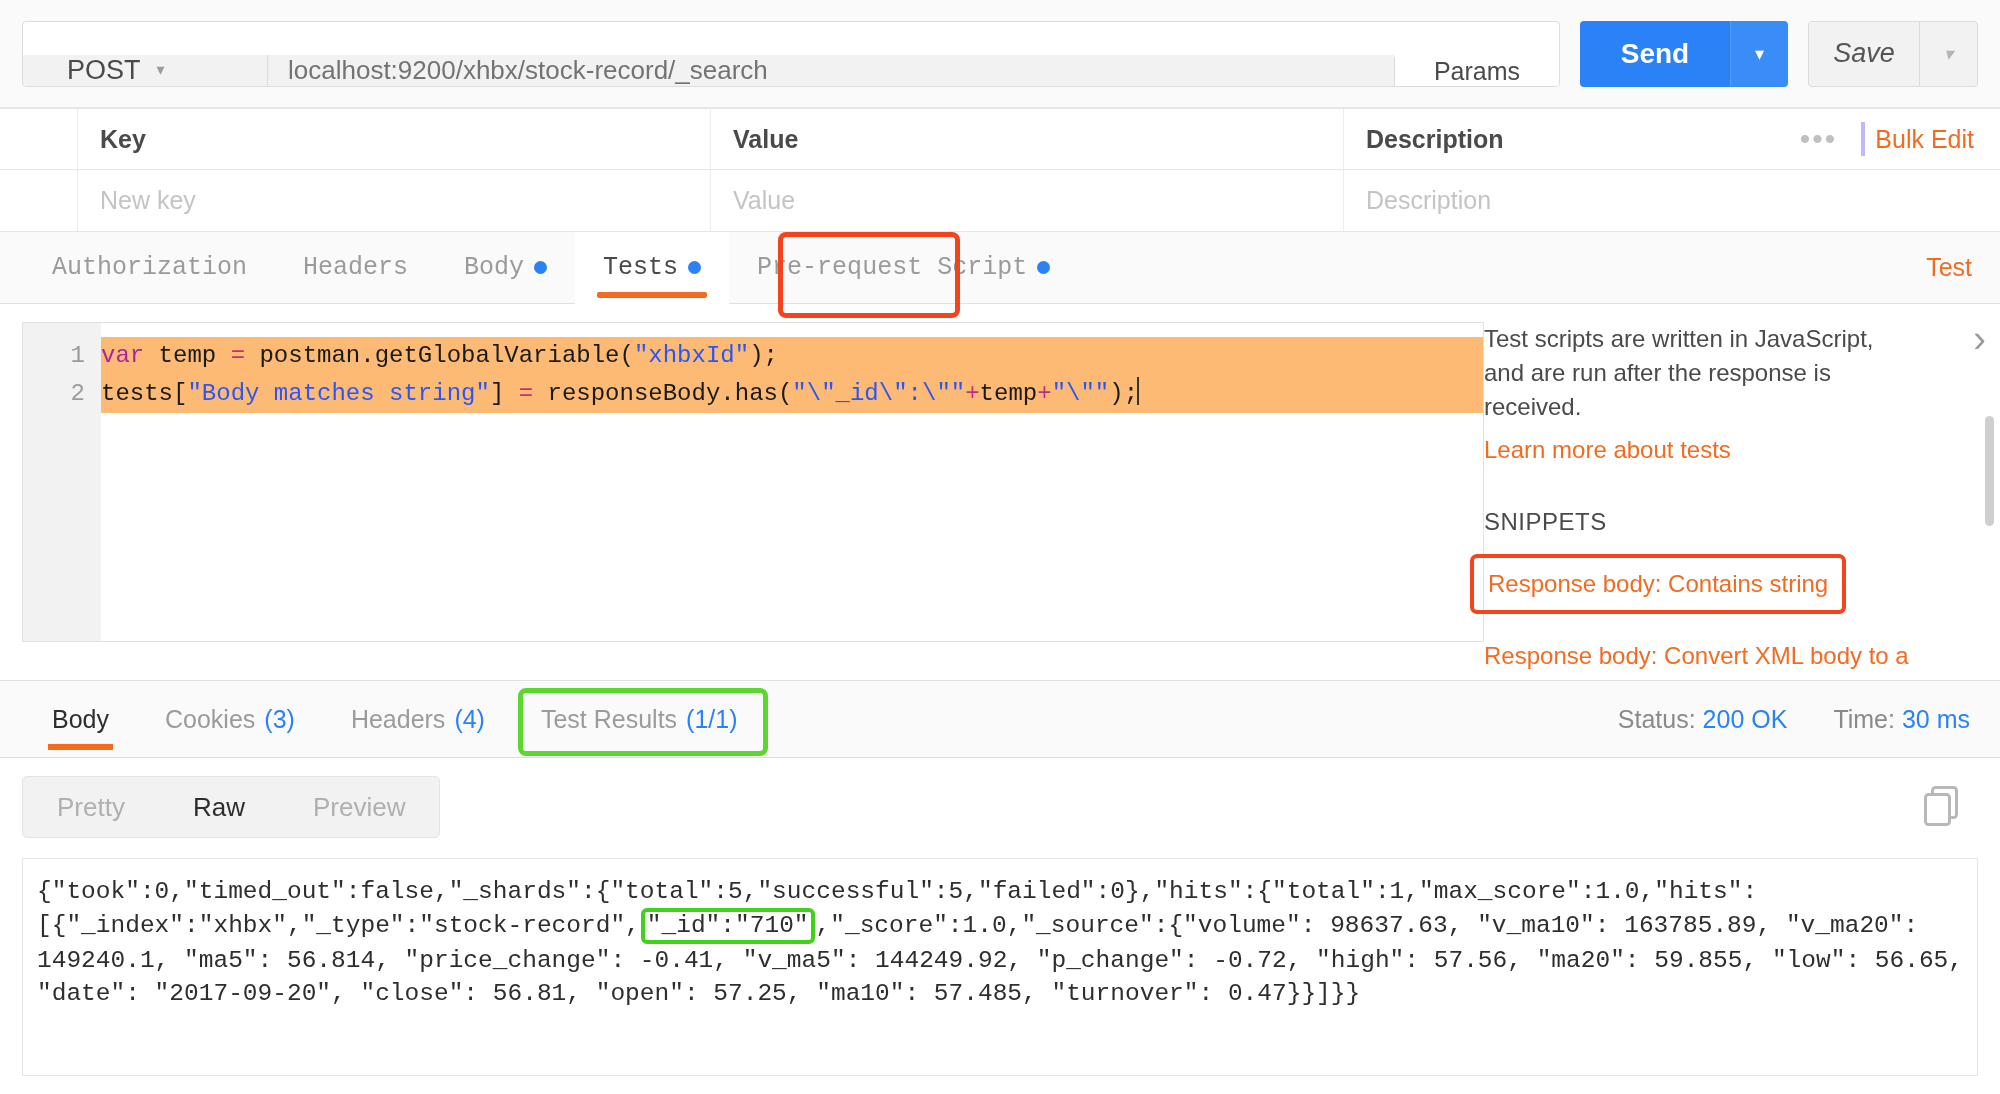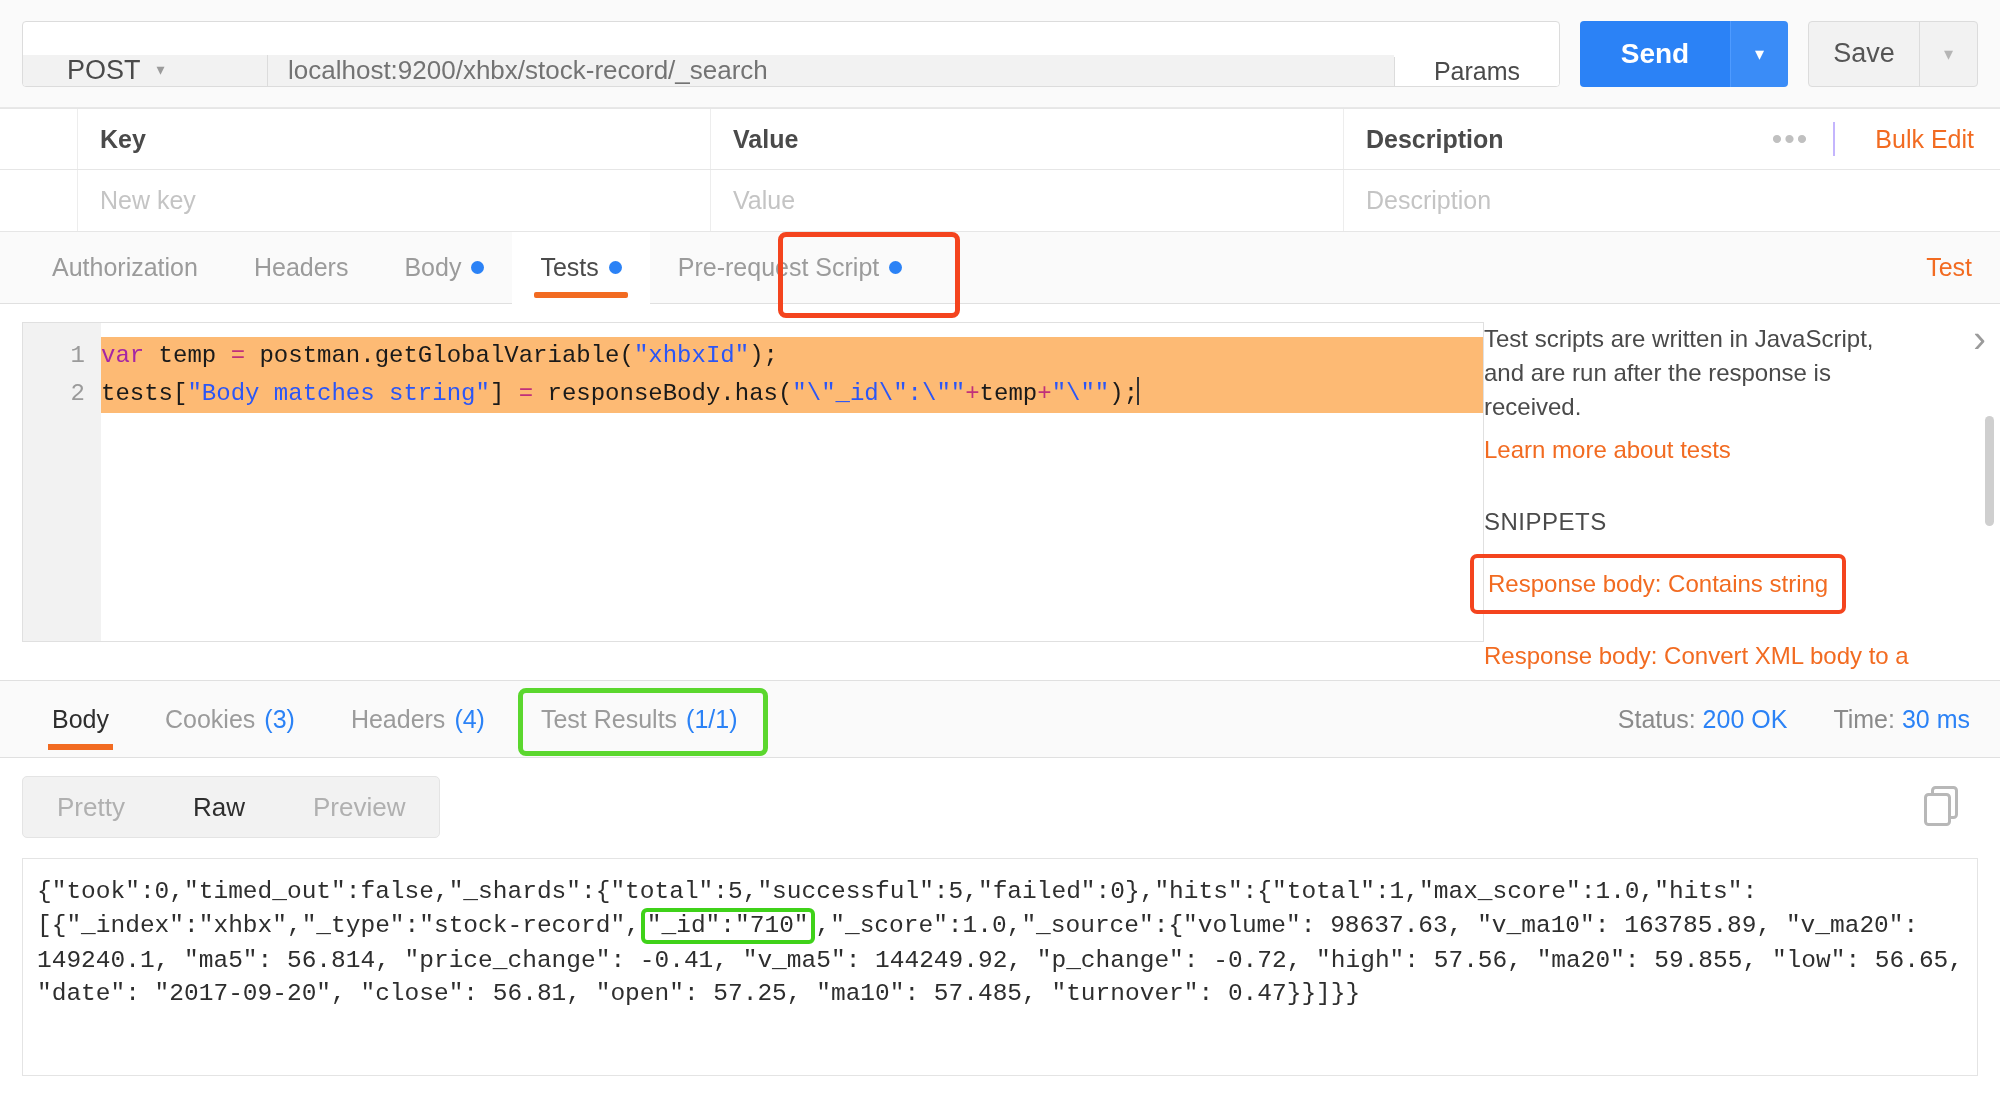--- a/index.html
+++ b/index.html
@@ -47,21 +47,21 @@
     width: 150px; display: flex; align-items: center; justify-content: center;
     cursor: pointer;
   }
   .send-caret {
     background: #3a8cf7; width: 58px; border-left: 1px solid #4f9bff;
     display: flex; align-items: center; justify-content: center;
     color: #fff; font-size: 18px; cursor: pointer;
   }
   .save-group {
     display: flex; margin-left: 20px; height: 66px;
-    border: 1px solid #dcdcdc; border-radius: 4px; overflow: hidden; background: #f2f2f2;
+    border: 1px solid #dcdcdc; border-radius: 4px; overflow: hidden; background: #f2f2f2; font-style: italic;
   }
   .save-btn {
     width: 110px; display: flex; align-items: center; justify-content: center;
     font-size: 27px; color: #555; cursor: pointer;
   }
   .save-caret {
     width: 58px; border-left: 1px solid #dcdcdc;
     display: flex; align-items: center; justify-content: center;
     color: #b5b5b5; font-size: 18px; cursor: pointer;
   }
@@ -72,33 +72,33 @@
   .kv-row.head { border-top: 1px solid #e6e6e6; }
   .kv-gutter { width: 78px; border-right: 1px solid #ededed; }
   .kv-key { width: 633px; border-right: 1px solid #ededed; display: flex; align-items: center; padding-left: 22px; }
   .kv-val { width: 633px; border-right: 1px solid #ededed; display: flex; align-items: center; padding-left: 22px; }
   .kv-desc { flex: 1 1 auto; display: flex; align-items: center; padding-left: 22px; }
   .kv-head-text { font-size: 25px; font-weight: bold; color: #4a4a4a; }
   .kv-ph { font-size: 25px; color: #c4c4c4; }
   .kv-actions { margin-left: auto; display: flex; align-items: center; height: 100%; }
   .dots { color: #c0c0c0; font-size: 30px; letter-spacing: 2px; padding: 0 24px; cursor: pointer; line-height: 1; }
   .bulk-edit {
-    color: #f26b21; font-size: 25px; border-left: 2px solid #c4b5fd;
-    padding: 0 26px 0 40px; height: 34px; display: flex; align-items: center; cursor: pointer;
+    color: #f26b21; font-size: 25px; border-left: 4px solid #c4b5fd;
+    padding: 0 26px 0 10px; height: 34px; display: flex; align-items: center; cursor: pointer;
   }
 
   
   .req-tabs {
     position: absolute; left: 0; top: 232px; width: 2000px; height: 72px;
     background: #fafafa; border-bottom: 1px solid #e0e0e0;
     display: flex; align-items: center; padding-left: 24px;
   }
   .rtab {
     font-size: 25px; color: #9b9b9b; padding: 0 28px; height: 72px;
-    display: flex; align-items: center; gap: 10px; cursor: pointer; position: relative;
+    display: flex; align-items: center; gap: 10px; cursor: pointer; position: relative; font-family: Liberation Mono, monospace;
   }
   .rtab.active { color: #4a4a4a; background: #fff; }
   .rtab.active:after {
     content: ""; position: absolute; left: 22px; right: 22px; bottom: 6px;
     height: 6px; background: #f26b21; border-radius: 2px;
   }
   .blue-dot { width: 13px; height: 13px; border-radius: 50%; background: #2b82f6; display: inline-block; }
   .code-link {
     margin-left: auto; color: #f26b21; font-size: 25px; padding-right: 28px; cursor: pointer;
   }

